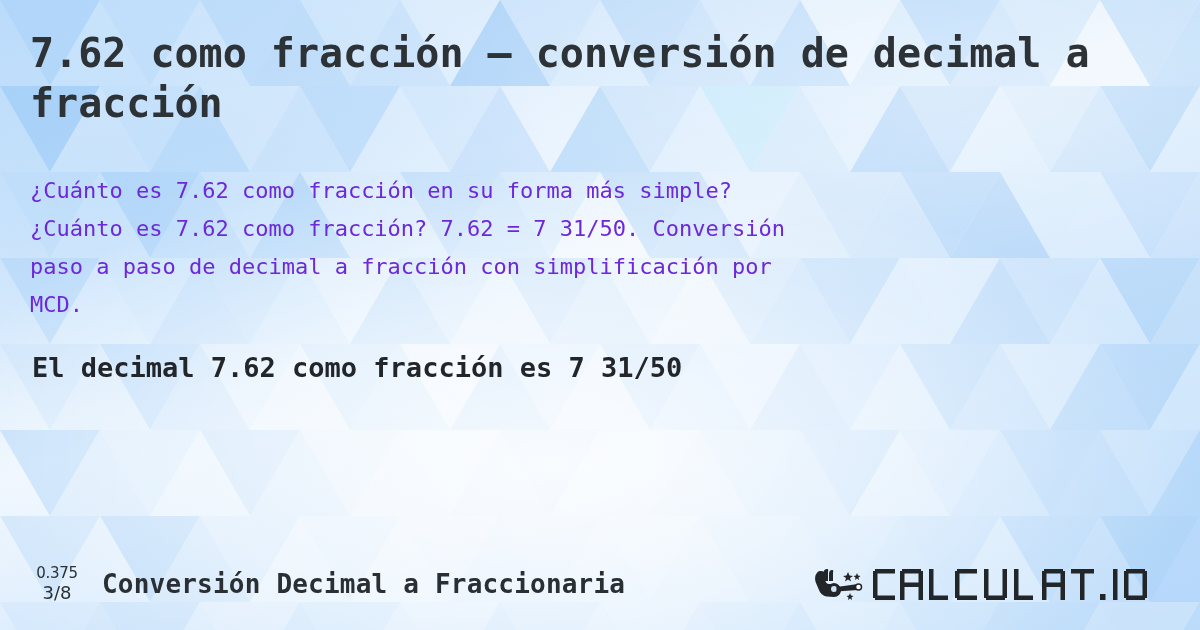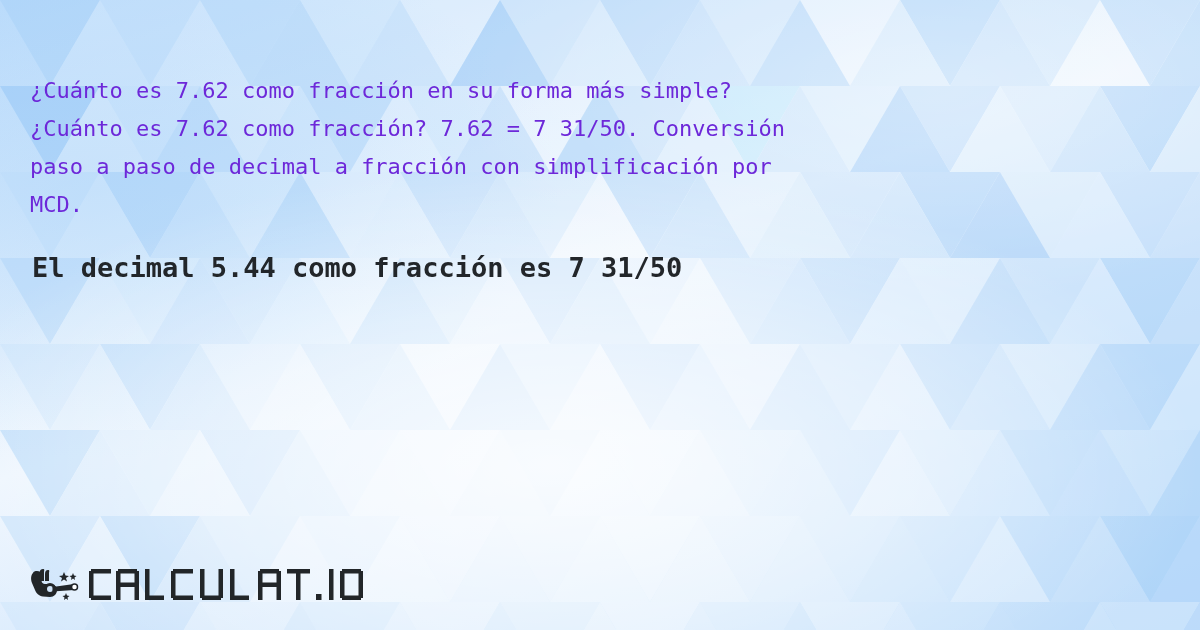--- a/index.html
+++ b/index.html
@@ -358,31 +358,41 @@
       <polygon points="950,688 1050,688 1000,602" fill="#c6e1fb"></polygon>
       <polygon points="1050,688 1150,688 1100,602" fill="#dcedfd"></polygon>
       <polygon points="1150,688 1250,688 1200,602" fill="#c2defb"></polygon>
     </g>
   </svg>
 
   <div class="bg-wash"></div>
 
   <div class="content">
 
+    <h1 class="page-title">7.62 como fracción – conversión de decimal a fracción</h1>
 
     <p class="description">¿Cuánto es 7.62 como fracción en su forma más simple?
 ¿Cuánto es 7.62 como fracción? 7.62 = 7 31/50. Conversión
 paso a paso de decimal a fracción con simplificación por
 MCD.</p>
 
-    <div class="answer">El decimal 5.44 como fracción es 7 31/50</div>
+    <div class="answer">El decimal 7.62 como fracción es 7 31/50</div>
   </div>
 
   <div class="footer">
 
+    <div class="footer-left">
+
+      <div class="frac-logo">
+        <span class="frac-top">0.375</span>
+        <span class="frac-bottom">3/8</span>
+      </div>
+
+      <div class="footer-title">Conversión Decimal a Fraccionaria</div>
+    </div>
 
     <div class="brand">
 
       <span class="brand-icon">
         <svg viewBox="0 0 108 80" width="54" height="40" aria-hidden="true">
           <g fill="#222629">
 
             <path d="M10 18 C6 22 5 30 8 38 L14 52 C16 58 22 64 30 65 L44 66 C52 66 58 60 58 52 C58 45 52 40 45 40 L34 40 C30 40 27 37 27 33 L27 22 C27 17 23 14 18 14 C14 14 11 15 10 18 Z"></path>
             <path d="M30 10 C26 10 23 13 23 18 L23 34 L32 34 L32 18 C32 13 34 10 30 10 Z"></path>
             <path d="M40 12 C36 12 34 15 34 20 L34 34 L42 34 L42 20 C42 15 44 12 40 12 Z"></path>

